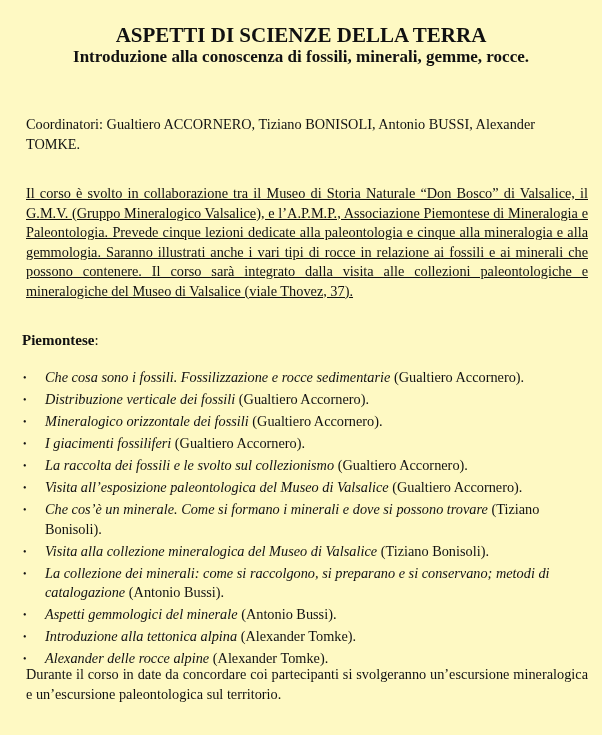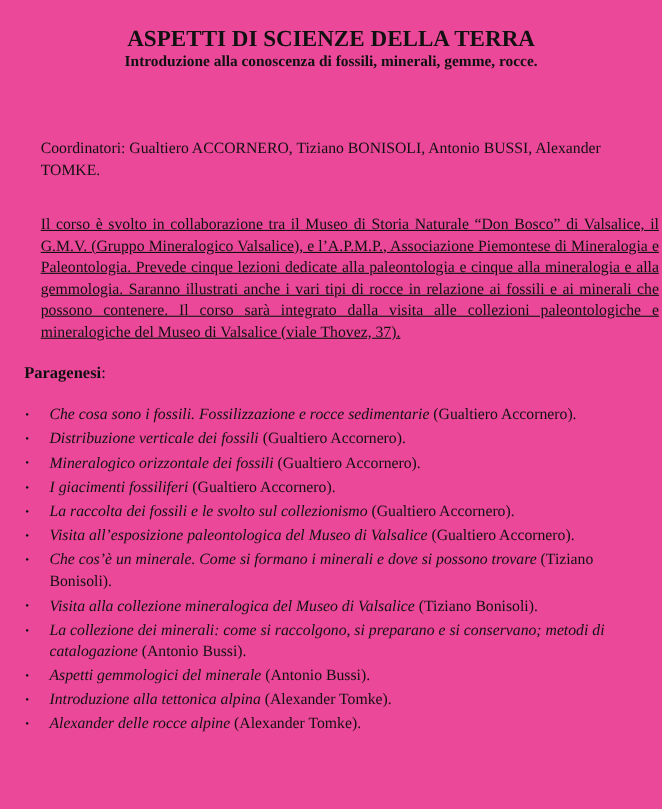--- a/index.html
+++ b/index.html
@@ -12,52 +12,52 @@
       height: 735px;
       overflow: hidden;
       font-family: "Liberation Serif", "DejaVu Serif", serif;
       color: #111111;
       position: relative;
     }
     .page {
       position: absolute;
       left: 0; top: 0;
       width: 602px; height: 735px;
-      background: #ec4899;
+      background: #fef9c3;
     }
     .title {
       position: absolute;
       top: 23px;
       left: 0;
       width: 602px;
       text-align: center;
       font-weight: bold;
       font-size: 21px;
       letter-spacing: 0px;
       line-height: 24px;
       margin: 0;
     }
     .subtitle {
       position: absolute;
       top: 46px;
       left: 0;
       width: 602px;
       text-align: center;
       font-weight: bold;
-      font-size: 14px;
+      font-size: 17px;
       line-height: 22px;
       margin: 0;
     }
     .block {
       position: absolute;
       left: 22px;
       width: 562px;
       font-size: 14.3px;
       line-height: 19.5px;
-      margin: 15px;
+      margin: 4px;
     }
     .coordinators { top: 111px; }
     .intro {
       top: 180px;
       text-align: justify;
       text-align-last: left;
       text-decoration: underline;
     }
     .program-heading {
       position: absolute;
@@ -106,33 +106,34 @@
 
 <div class="page">
 
   <h1 class="title">ASPETTI DI SCIENZE DELLA TERRA</h1>
   <h2 class="subtitle">Introduzione alla conoscenza di fossili, minerali, gemme, rocce.</h2>
 
   <p class="block coordinators">Coordinatori: Gualtiero ACCORNERO, Tiziano BONISOLI, Antonio BUSSI, Alexander TOMKE.</p>
 
   <p class="block intro">Il corso è svolto in collaborazione tra il Museo di Storia Naturale “Don Bosco” di Valsalice, il G.M.V. (Gruppo Mineralogico Valsalice), e l’A.P.M.P., Associazione Piemontese di Mineralogia e Paleontologia. Prevede cinque lezioni dedicate alla paleontologia e cinque alla mineralogia e alla gemmologia. Saranno illustrati anche i vari tipi di rocce in relazione ai fossili e ai minerali che possono contenere. Il corso sarà integrato dalla visita alle collezioni paleontologiche e mineralogiche del Museo di Valsalice (viale Thovez, 37).</p>
 
-  <p class="program-heading"><span>Paragenesi</span><span class="colon">:</span></p>
+  <p class="program-heading"><span>Piemontese</span><span class="colon">:</span></p>
 
   <ul class="program-list">
     <li><span class="bullet">•</span><span class="topic">Che cosa sono i fossili. Fossilizzazione e rocce sedimentarie</span><span> (Gualtiero Accornero).</span></li>
     <li><span class="bullet">•</span><span class="topic">Distribuzione verticale dei fossili</span><span> (Gualtiero Accornero).</span></li>
     <li><span class="bullet">•</span><span class="topic">Mineralogico orizzontale dei fossili</span><span> (Gualtiero Accornero).</span></li>
     <li><span class="bullet">•</span><span class="topic">I giacimenti fossiliferi</span><span> (Gualtiero Accornero).</span></li>
     <li><span class="bullet">•</span><span class="topic">La raccolta dei fossili e le svolto sul collezionismo</span><span> (Gualtiero Accornero).</span></li>
     <li><span class="bullet">•</span><span class="topic">Visita all’esposizione paleontologica del Museo di Valsalice</span><span> (Gualtiero Accornero).</span></li>
     <li><span class="bullet">•</span><span class="topic">Che cos’è un minerale. Come si formano i minerali e dove si possono trovare</span><span> (Tiziano Bonisoli).</span></li>
     <li><span class="bullet">•</span><span class="topic">Visita alla collezione mineralogica del Museo di Valsalice</span><span> (Tiziano Bonisoli).</span></li>
     <li><span class="bullet">•</span><span class="topic">La collezione dei minerali: come si raccolgono, si preparano e si conservano; metodi di catalogazione</span><span> (Antonio Bussi).</span></li>
     <li><span class="bullet">•</span><span class="topic">Aspetti gemmologici del minerale</span><span> (Antonio Bussi).</span></li>
     <li><span class="bullet">•</span><span class="topic">Introduzione alla tettonica alpina</span><span> (Alexander Tomke).</span></li>
     <li><span class="bullet">•</span><span class="topic">Alexander delle rocce alpine</span><span> (Alexander Tomke).</span></li>
   </ul>
 
   <div class="block footer-notes">
+    <p>Durante il corso in date da concordare coi partecipanti si svolgeranno un’escursione mineralogica e un’escursione paleontologica sul territorio.</p>
   </div>
 
 </div>
 
 </body></html>

